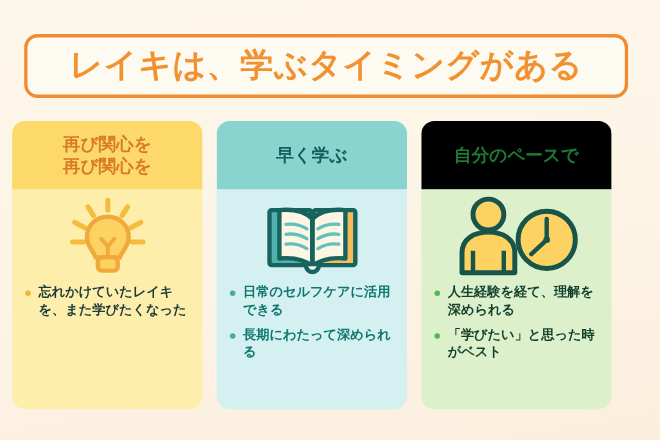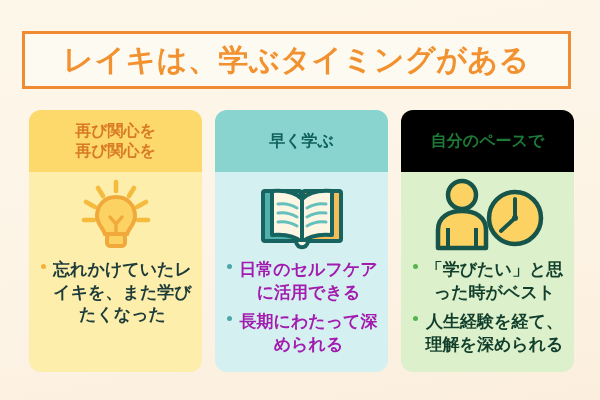--- a/index.html
+++ b/index.html
@@ -7,31 +7,31 @@
     width:600px;height:400px;overflow:hidden;
     font-family:"DejaVu Sans","Liberation Sans",sans-serif;
     background:linear-gradient(170deg,#fdf7ea 0%,#fdf4e6 55%,#fbeedd 100%);
     position:relative;
   }
 
   
   .title-box{
     position:absolute;left:22px;top:31px;width:549px;height:58px;
     box-sizing:border-box;
-    border:3px solid #ef8b33;border-radius:0;
+    border:3px solid #ef8b33;border-radius:12px;
     background:#fdfaf1;
     display:flex;align-items:center;justify-content:center;
   }
   .title-text{
     font-size:30px;font-weight:bold;color:#f2912f;
     letter-spacing:0.5px;white-space:nowrap;line-height:1;
   }
 
   
-  .cards{position:absolute;left:29px;top:110px;width:545px;height:262px;}
+  .cards{position:absolute;left:11px;top:110px;width:545px;height:262px;}
   .card{
     position:absolute;top:0;width:173px;height:262px;
     border-radius:12px;overflow:hidden;
     display:flex;flex-direction:column;
   }
   .card.c1{left:0;background:#fdeeab;}
   .card.c2{left:186px;background:#d4f0f0;}
   .card.c3{left:372px;background:#dcf0cb;}
 
   .card-head{
@@ -46,29 +46,29 @@
   .card-icon{
     flex:0 0 86px;height:86px;
     display:flex;align-items:center;justify-content:center;
   }
 
   .bullets{
     flex:1 1 auto;padding:0 10px 0 11px;margin:0;list-style:none;
   }
   .bullets li{
     position:relative;padding-left:13px;margin-bottom:7px;
-    font-size:17px;font-weight:bold;line-height:1.33;text-align:center;
+    font-size:12px;font-weight:bold;line-height:1.33;
   }
   .bullets li::before{
     content:"";position:absolute;left:1px;top:6px;
     width:5px;height:5px;border-radius:50%;
   }
   .c1 .bullets li{color:#1d3b3a;}
   .c1 .bullets li::before{background:#f2b33d;}
-  .c2 .bullets li{color:#a21caf;}
+  .c2 .bullets li{color:#0f766e;}
   .c2 .bullets li::before{background:#4aa8a6;}
   .c3 .bullets li{color:#123f2c;}
   .c3 .bullets li::before{background:#58b44e;}
 </style>
 </head>
 <body>
 
 <div class="title-box">
   <span class="title-text">レイキは、学ぶタイミングがある</span>
 </div>
@@ -149,18 +149,18 @@
         <line x1="16" y1="52" x2="16" y2="72" stroke="#17544a" stroke-width="4"></line>
         <line x1="44" y1="52" x2="44" y2="72" stroke="#17544a" stroke-width="4"></line>
 
         <circle cx="83" cy="42" r="26" fill="#fcd262" stroke="#17544a" stroke-width="4.5"></circle>
         <line x1="83" y1="42" x2="83" y2="23" stroke="#17544a" stroke-width="4" stroke-linecap="round"></line>
         <line x1="83" y1="42" x2="69" y2="55" stroke="#17544a" stroke-width="4" stroke-linecap="round"></line>
         <circle cx="83" cy="42" r="3" fill="#17544a"></circle>
       </svg>
     </div>
     <ul class="bullets">
+      <li>人生経験を経て、理解を深められる</li>
       <li>「学びたい」と思った時がベスト</li>
-      <li>人生経験を経て、理解を深められる</li>
     </ul>
   </div>
 
 </div>
 
 </body></html>

